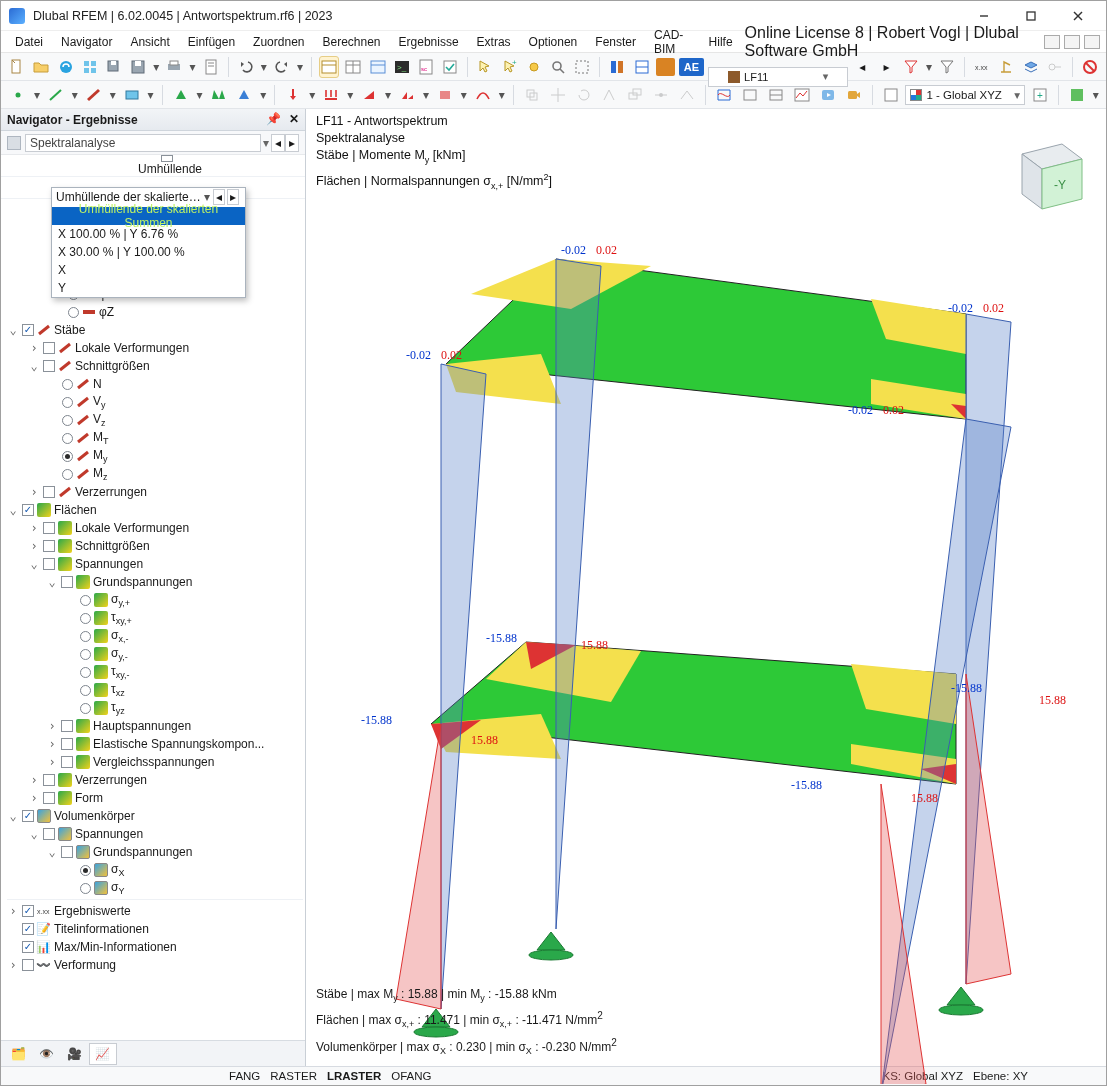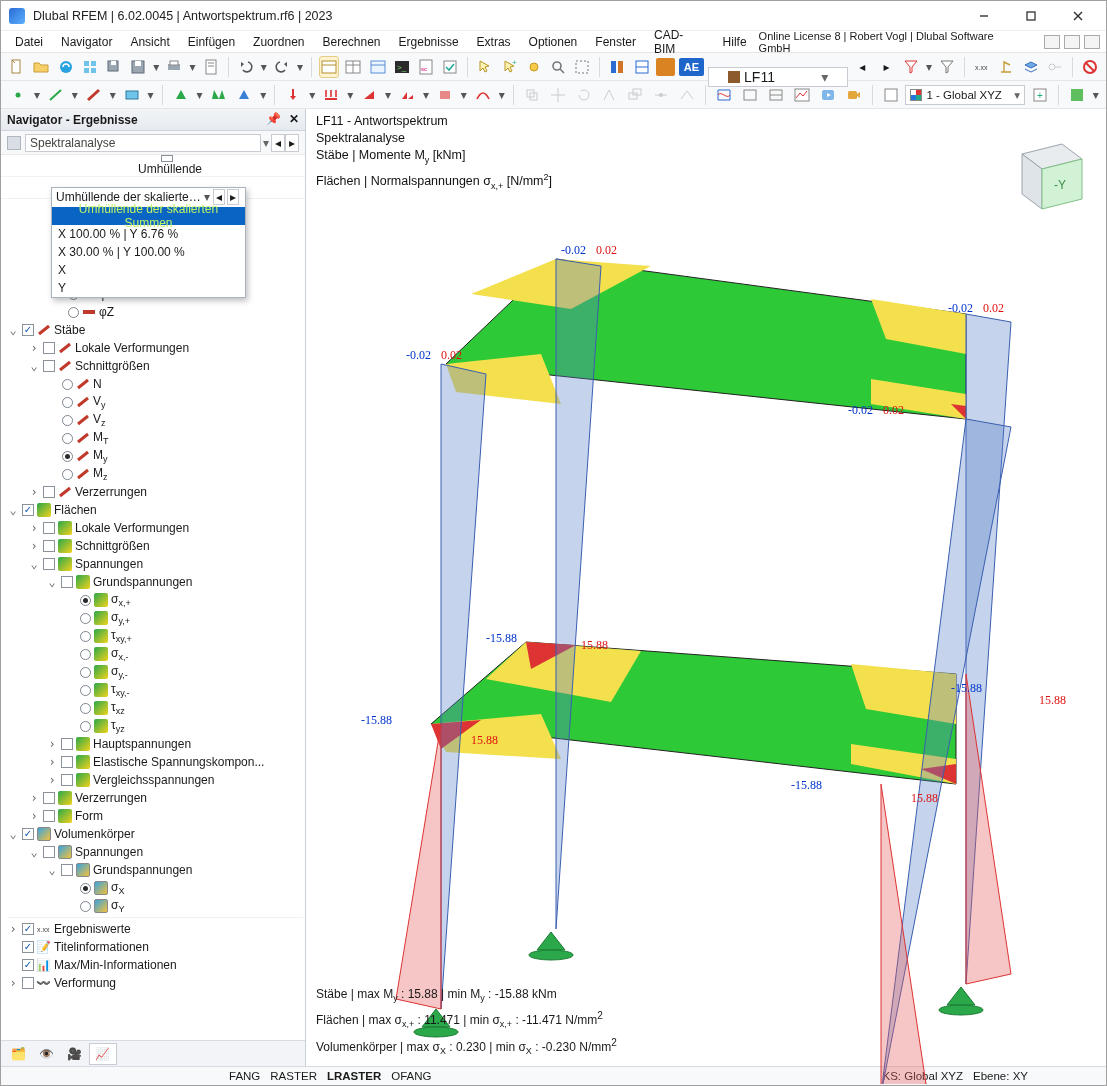--- a/index.html
+++ b/index.html
@@ -40,41 +40,41 @@
     color:#333; }
 
   
   .menubar {
     height: 22px; background:#fff; display:flex; align-items:center;
     gap: 2px; padding: 0 6px; border-bottom:1px solid #e6e6e6;
     font-size:12px;
   }
   .menubar .spacer { flex:1;}
   .menubar .mi { padding:2px 8px; }
-  .menubar .lic { color:#1a1a1a; font-size:11px; padding-right:6px;}
+  .menubar .lic { color:#1a1a1a; font-size:16px; padding-right:6px;}
   .mdi-btns { display:flex; gap:4px; margin-left:8px;}
   .mdi-btn { width:16px;height:14px;border:1px solid #aaa; background:#f4f4f4;}
 
   
   .trow { height:28px; background:var(--toolbar-bg); border-bottom:1px solid #e2e5e9;
     display:flex; align-items:center; padding:0 6px; gap:4px;}
   .tbtn { width:22px; height:22px; border:1px solid transparent; border-radius:3px;
     display:inline-flex; align-items:center; justify-content:center;
     background: transparent;}
   .tsep { width:1px; height:20px; background:#d7dbe1; margin:0 3px;}
   .tbtn svg { width:16px; height:16px; }
   .tdrop { display:flex; align-items:center; gap:2px;}
   .tdrop .arr{ width:8px;height:22px; display:flex;align-items:center;justify-content:center;color:#555;}
   .badge { display:inline-flex; align-items:center; justify-content:center;
     height:18px; padding:0 5px; border-radius:2px; font-size:11px;
     color:#fff; font-weight:600;}
   .badge.orange{ background:#d98323;}
   .badge.blue{ background:#1e66c9;}
   .lfbox { height:20px; width:150px; border:1px solid #c8ccd2; background:#fff; display:flex;align-items:center;
-    padding:0 19px; font-size:14px; gap:4px;margin-top:20px;}
+    padding:0 19px; font-size:11px; gap:4px;margin-top:20px;}
   .lfbox .bx{width:12px;height:12px;background:#8d5a2b;}
   .coord-sel{ width:120px; height:20px; border:1px solid #c8ccd2; background:#fff;
     display:flex; align-items:center; padding:0 4px; font-size:11.5px;}
   .sq{ width:12px;height:12px; display:inline-block; border:1px solid #888; margin-right:4px;}
 
   
   .main { display:flex; height: calc(100% - 30px - 22px - 28px*2 - 19px);}
   .navigator { width:305px; border-right:1px solid #c9cfd6; display:flex; flex-direction:column;
     background:#fcfcfc;}
   .nav-hdr{ height:22px; background:linear-gradient(#f2f4f7,#e6eaef);
@@ -824,26 +824,20 @@
           </div>
         <div class="node">
             <span class="indent" style="width:36px"></span>
             <span class="tw">⌄</span>
             <span class="ck"></span>
             <span class="ic srf"></span>
             <span>Grundspannungen</span>
           </div>
         <div class="node">
             <span class="indent" style="width:70px"></span>
-            <span class="rd checked"></span>
-            <span class="ic srf"></span>
-            <span>σ<sub>x,+</sub></span>
-          </div>
-        <div class="node">
-            <span class="indent" style="width:70px"></span>
             <span class="rd"></span>
             <span class="ic srf"></span>
             <span>σ<sub>y,+</sub></span>
           </div>
         <div class="node">
             <span class="indent" style="width:70px"></span>
             <span class="rd"></span>
             <span class="ic srf"></span>
             <span>τ<sub>xy,+</sub></span>
           </div>

